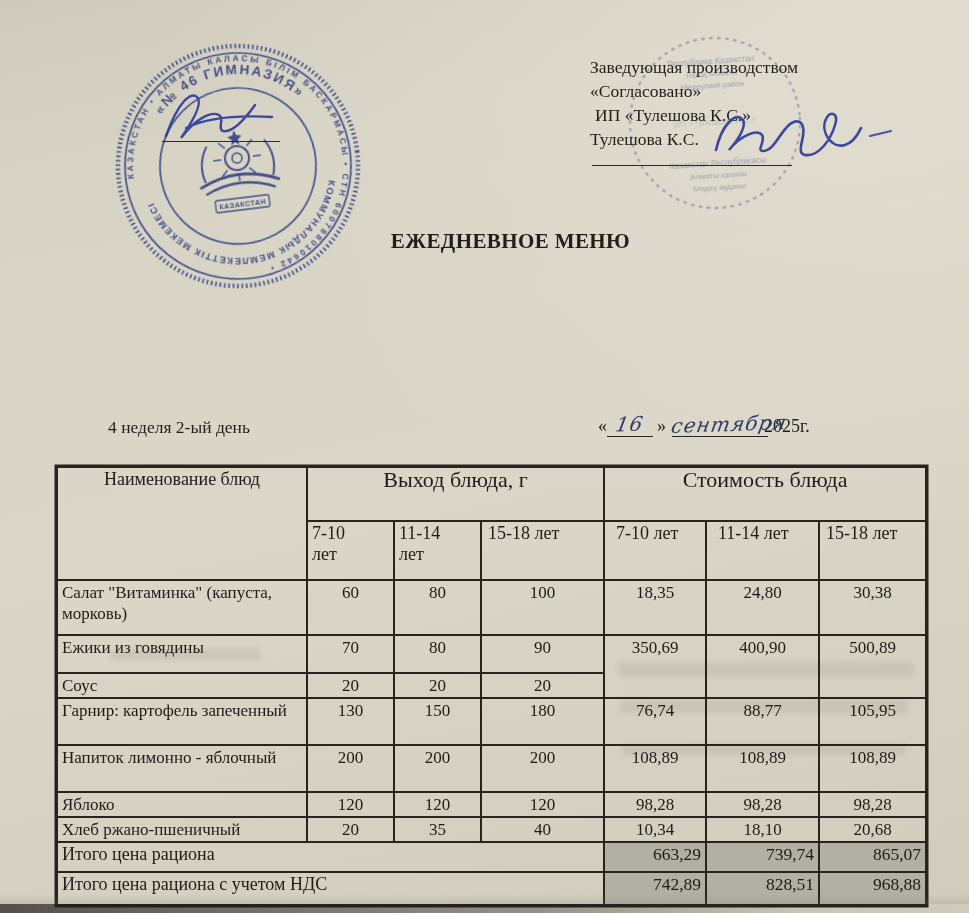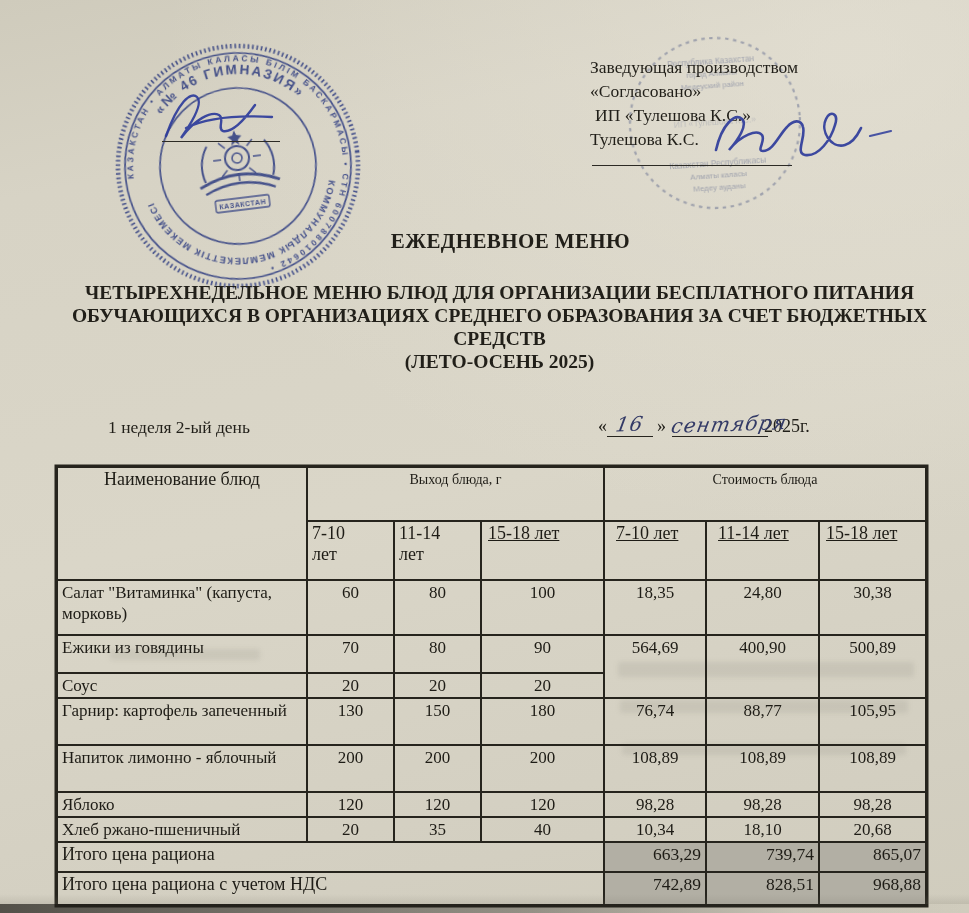--- a/index.html
+++ b/index.html
@@ -34,31 +34,31 @@
   
   table.menu{
     position:absolute; left:56px; top:466px; width:869px; z-index:2;
     border-collapse:collapse; table-layout:fixed; font-size:17px; color:#1e1c16;
   }
   table.menu td, table.menu th{
     border:2px solid #26241d; padding:1px 4px; vertical-align:top;
     font-weight:normal; line-height:21px; overflow:hidden;
   }
   table.menu{border:1px solid #26241d; box-shadow:0 0 0 1.5px #26241d;}
-  th.group{font-weight:bold; font-size:14px; text-align:center; padding-top:7px;}
+  th.group{font-weight:bold; font-size:22px; text-align:center; padding-top:7px;}
   th.name-col{font-weight:bold; font-size:18px; text-align:center; padding-top:7px;margin-top:40px;}
   th.sub{font-weight:bold; font-size:18px; text-align:left; padding-left:9px; padding-top:4px;}
   th.sub .narrow{display:inline-block; width:52px;}
   th.sub.cost-sub{padding-left:11px;}
   th.sub.last{padding-left:6px;}
   td.dish{padding-left:7px; padding-right:28px; line-height:23px;}
   td.num{text-align:center; padding-top:2px;}
   td.total-label{font-size:18px; padding-left:7px; line-height:22px;margin-top:24px;}
   td.total-num{text-align:right; background:#b2afa4; font-size:17.5px;}
-  tr.rh1{height:54px;} tr.rh2{height:59px;text-decoration:underline;}
+  tr.rh1{height:54px;} tr.rh2{height:59px;}
   tr.r0{height:55px;} tr.r1{height:38px;} tr.r2{height:23px;}
   tr.r3{height:47px;} tr.r4{height:47px;} tr.r5{height:23px;} tr.r6{height:23px;}
   tr.t0{height:30px;} tr.t1{height:33px;}
   
   .smudge{background:rgba(88,92,80,.10); filter:blur(2.5px); z-index:2; border-radius:3px;}
   
   .photo-edge{left:0; right:0; bottom:0; height:9px; z-index:6;
     background:linear-gradient(to right, rgba(33,31,26,.72), rgba(33,31,26,.35) 55%, rgba(33,31,26,.05) 82%, rgba(33,31,26,0));}
   .crease{left:0; right:0; bottom:9px; height:10px; z-index:5;
     background:linear-gradient(to bottom, rgba(120,116,104,0), rgba(120,116,104,.18));}
@@ -125,28 +125,22 @@
     <div style="padding-left:5px;">ИП «Тулешова К.С.»</div>
     <div>Тулешова К.С.</div>
   </div>
   <div class="abs sig-line" style="left:592px; top:165px; width:200px;"></div>
   <svg class="abs signature" style="left:702px; top:104px;" width="192" height="66" viewBox="0 0 192 66">
     <path d="M14,46 C20,20 33,9 40,15 C46,21 36,36 27,46 C39,31 55,25 60,31 C64,37 54,47 61,47 C71,47 77,31 85,23 C91,16 99,15 101,23 C104,33 93,49 103,51 C117,53 129,35 133,21 C137,9 128,6 124,15 C118,27 129,45 143,41 C153,38 157,28 159,24" fill="none" stroke="#2e3c9b" stroke-width="2.6" stroke-linecap="round" opacity=".92"></path>
     <path d="M168,32 L189,27" fill="none" stroke="#2e3c9b" stroke-width="2.2" stroke-linecap="round" opacity=".85"></path>
   </svg>
 
   <div class="abs doc-title">ЕЖЕДНЕВНОЕ МЕНЮ</div>
-  <div class="abs doc-subtitle">
-    <div>ЧЕТЫРЕХНЕДЕЛЬНОЕ МЕНЮ БЛЮД ДЛЯ ОРГАНИЗАЦИИ БЕСПЛАТНОГО ПИТАНИЯ</div>
-    <div>ОБУЧАЮЩИХСЯ В ОРГАНИЗАЦИЯХ СРЕДНЕГО ОБРАЗОВАНИЯ ЗА СЧЕТ БЮДЖЕТНЫХ</div>
-    <div>СРЕДСТВ</div>
-    <div>(ЛЕТО-ОСЕНЬ 2025)</div>
-  </div>
-
-  <div class="abs week-line">1 неделя 2-ый день</div>
+
+  <div class="abs week-line">4 неделя 2-ый день</div>
   <div class="abs date-line">
     <span>«</span>
     <span class="u-line day-slot"><span class="hand" style="display:inline-block;">16</span></span>
     <span style="margin-left:4px;">»</span>
     <span class="u-line month-slot" style="margin-left:6px;"><span class="hand" style="display:inline-block;">сентября</span></span>
     <span>2025г.</span>
   </div>
 
   <div class="abs smudge" style="left:618px; top:662px; width:296px; height:15px;"></div>
   <div class="abs smudge" style="left:110px; top:649px; width:150px; height:11px;"></div>
@@ -186,21 +180,21 @@
         <td class="num">18,35</td>
         <td class="num">24,80</td>
         <td class="num">30,38</td>
       </tr>
 
       <tr class="r1">
         <td class="dish">Ежики из говядины</td>
         <td class="num">70</td>
         <td class="num">80</td>
         <td class="num">90</td>
-        <td class="num" rowspan="2">564,69</td>
+        <td class="num" rowspan="2">350,69</td>
         <td class="num" rowspan="2">400,90</td>
         <td class="num" rowspan="2">500,89</td>
       </tr>
 
       <tr class="r2">
         <td class="dish">Соус</td>
         <td class="num">20</td>
         <td class="num">20</td>
         <td class="num">20</td>
       </tr>

